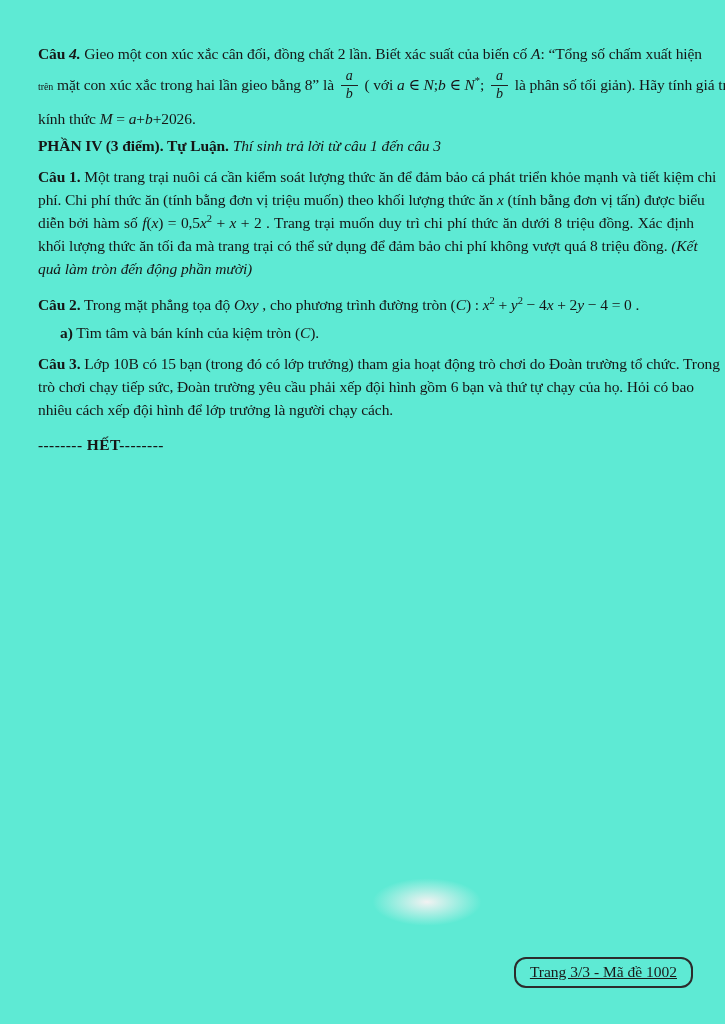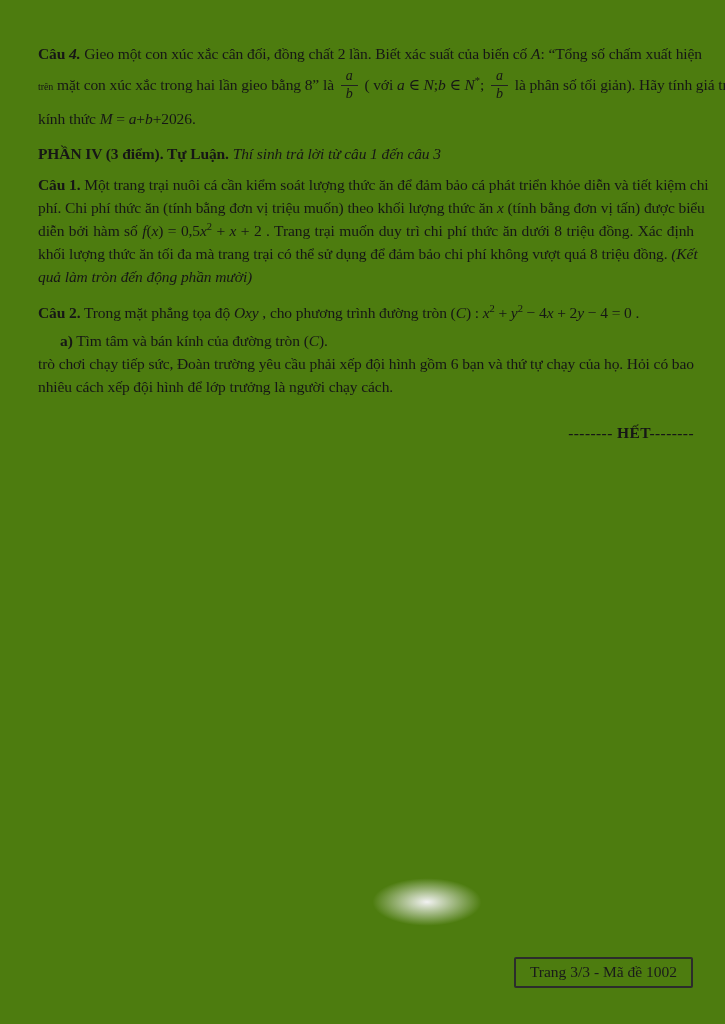--- a/index.html
+++ b/index.html
@@ -1,18 +1,18 @@
 <!DOCTYPE html>
 <html><head>
 <meta charset="utf-8">
 <style>
   html,body{margin:0;padding:0;}
   body{background:#ffffff;width:725px;height:1024px;}
   .page{
-    position:relative;width:725px;height:1024px;background:#4d7c0f;overflow:hidden;
+    position:relative;width:725px;height:1024px;background:#5eead4;overflow:hidden;
     font-family:"Liberation Serif","DejaVu Serif",serif;color:#161616;
     -webkit-font-smoothing:antialiased;
   }
   .content{position:absolute;left:38px;top:42px;width:656px;}
   .line{font-size:15.5px;line-height:23px;letter-spacing:-0.1px;}
   
   .fl{white-space:nowrap;text-align:justify;text-align-last:justify;}
   .b{font-weight:bold;}
   .i{font-style:italic;}
   .sup{font-size:10.5px;vertical-align:super;line-height:0;}
@@ -20,32 +20,33 @@
   .frac{
     display:inline-flex;flex-direction:column;align-items:center;
     vertical-align:middle;line-height:1.05;font-style:italic;font-size:14px;
     margin:0 3px;position:relative;top:-1px;
   }
   .frac .fnum{padding:0 5px 1px;border-bottom:1.3px solid #222;}
   .frac .fden{padding:1px 5px 0;}
   .indent{margin-left:22px;}
   .mt-cau4l2{margin-top:5px;}
   .mt-cau4l3{margin-top:5px;}
-  .mt-phan4{margin-top:12px;}
+  .mt-phan4{margin-top:4px;}
   .mt-cau1{margin-top:8px;}
   .mt-cau2{margin-top:13px;}
   .mt-a{margin-top:5px;}
   .mt-b{margin-top:8px;}
   .mt-cau3{margin-top:8px;}
-  .het{margin-top:23px;text-align:right;font-weight:bold;letter-spacing:0.4px;}
+  .het{margin-top:12px;text-align:left;font-weight:bold;letter-spacing:0.4px;}
   .footer-box{
     position:absolute;right:32px;bottom:36px;
-    border:2px solid #2c2c2c;border-radius:2px;
+    border:2px solid #2c2c2c;border-radius:12px;
     padding:4px 14px 5px;font-size:15.5px;color:#1a1a1a;
     font-family:"Liberation Serif","DejaVu Serif",serif;
+    text-decoration:underline;
   }
   .artifact{
     position:absolute;left:372px;top:878px;width:110px;height:48px;
     background:radial-gradient(ellipse at center,#f2f2f2 0%,rgba(255,255,255,0) 70%);
   }
 </style>
 </head>
 <body>
 
 <div class="page">
@@ -56,29 +57,30 @@
           <span class="fnum">a</span>
           <span class="fden">b</span>
         </span><span> ( với </span><span class="i">a</span><span> ∈ </span><span class="i">N</span><span>;</span><span class="i">b</span><span> ∈ </span><span class="i">N</span><span class="sup">*</span><span>; </span><span class="frac">
           <span class="fnum">a</span>
           <span class="fden">b</span>
         </span><span> là phân số tối giản). Hãy tính giá trị</span></div>
     <div class="line mt-cau4l3"><span>kính thức </span><span class="i">M</span><span> = </span><span class="i">a</span><span>+</span><span class="i">b</span><span>+2026.</span></div>
 
     <div class="line mt-phan4"><span class="b">PHẦN IV (3 điểm). Tự Luận. </span><span class="i">Thí sinh trả lời từ câu 1 đến câu 3</span></div>
 
-    <div class="line fl mt-cau1"><span class="b">Câu 1.</span><span> Một trang trại nuôi cá cần kiểm soát lượng thức ăn để đảm bảo cá phát triển khỏe diễn và tiết kiệm chi</span></div>
+    <div class="line fl mt-cau1"><span class="b">Câu 1.</span><span> Một trang trại nuôi cá cần kiểm soát lượng thức ăn để đảm bảo cá phát triển khỏe mạnh và tiết kiệm chi</span></div>
     <div class="line fl"><span>phí. Chi phí thức ăn (tính bằng đơn vị triệu muốn) theo khối lượng thức ăn </span><span class="i">x</span><span> (tính bằng đơn vị tấn) được biểu</span></div>
     <div class="line fl"><span>diễn bởi hàm số </span><span class="i">f</span><span>(</span><span class="i">x</span><span>) = 0,5</span><span class="i">x</span><span class="sup">2</span><span> + </span><span class="i">x</span><span> + 2 . Trang trại muốn duy trì chi phí thức ăn dưới 8 triệu đồng. Xác định</span></div>
     <div class="line fl"><span>khối lượng thức ăn tối đa mà trang trại có thể sử dụng để đảm bảo chi phí không vượt quá 8 triệu đồng. </span><span class="i">(Kết</span></div>
     <div class="line"><span class="i">quả làm tròn đến động phần mười)</span></div>
 
     <div class="line mt-cau2"><span class="b">Câu 2.</span><span> Trong mặt phẳng tọa độ </span><span class="i">Oxy</span><span> , cho phương trình đường tròn </span><span>(</span><span class="i">C</span><span>) : </span><span class="i">x</span><span class="sup">2</span><span> + </span><span class="i">y</span><span class="sup">2</span><span> − 4</span><span class="i">x</span><span> + 2</span><span class="i">y</span><span> − 4 = 0 .</span></div>
-    <div class="line indent mt-a"><span class="b">a)</span><span> Tìm tâm và bán kính của đường tròn </span><span>(</span><span class="i">C</span><span>).</span></div>
+    <div class="line indent mt-a"><span class="b">a)</span><span> Tìm tâm và bán kính của kiệm tròn </span><span>(</span><span class="i">C</span><span>).</span></div>
 
+    <div class="line fl mt-cau3"><span class="b">Câu 3.</span><span> Lớp 10B có 15 bạn (trong đó có lớp trưởng) tham gia hoạt động trò chơi do Đoàn trường tổ chức. Trong</span></div>
     <div class="line"><span>trò chơi chạy tiếp sức, Đoàn trường yêu cầu phải xếp đội hình gồm 6 bạn và thứ tự chạy của họ. Hỏi có bao</span></div>
     <div class="line"><span>nhiêu cách xếp đội hình để lớp trưởng là người chạy cách.</span></div>
 
     <div class="line het"><span class="b">-------- HẾT--------</span></div>
   </div>
 
   <div class="artifact"></div>
 
   <div class="footer-box">
     <span>Trang 3/3 - Mã đề 1002</span>

